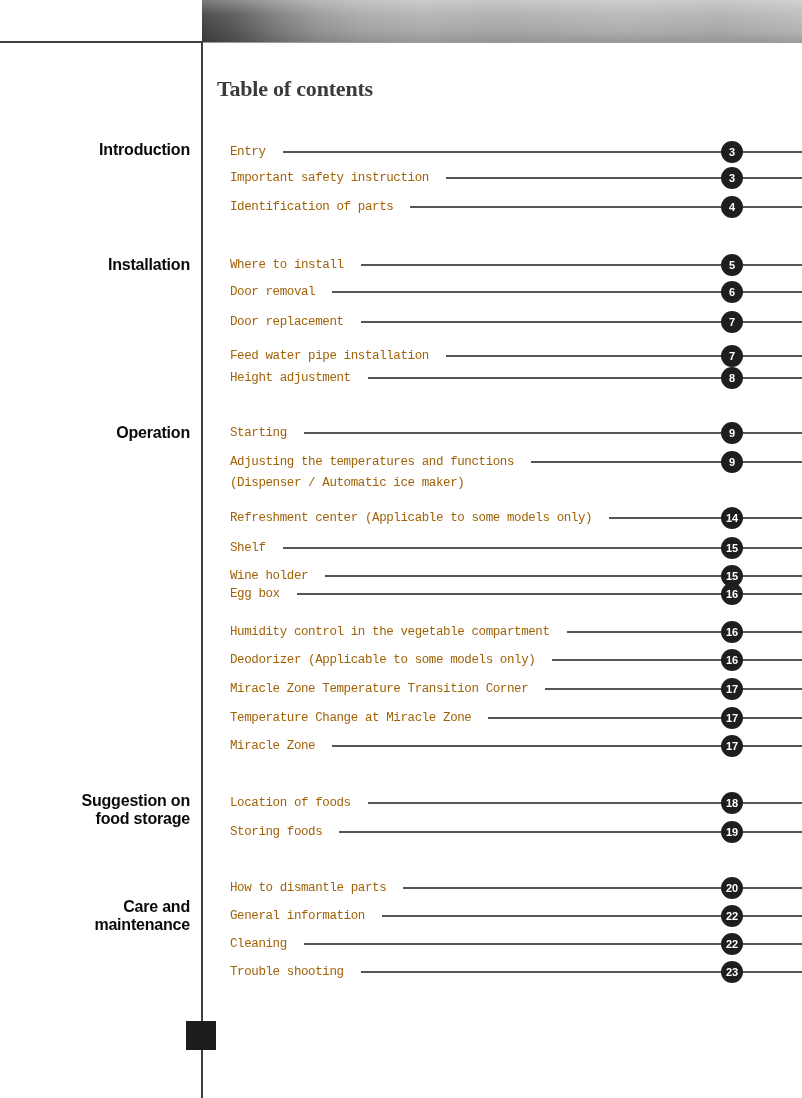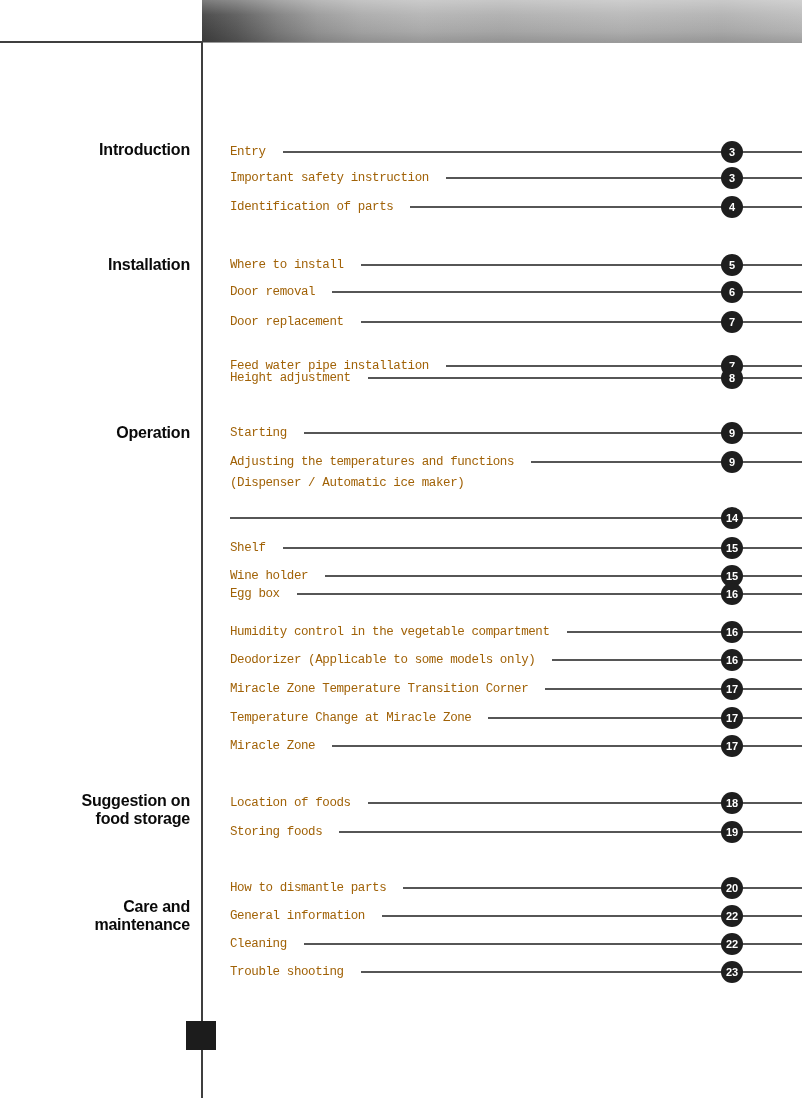--- a/index.html
+++ b/index.html
@@ -115,20 +115,21 @@
   }
 </style>
 </head>
 <body>
 
 <div id="page">
   <div id="top-banner"></div>
   <div id="top-rule"></div>
   <div id="vertical-rule"></div>
 
+  <div id="page-title">Table of contents</div>
 
   <div id="toc-content">
       <div class="section-heading" style="top: 141px;">
         <div>Introduction</div>
       </div>
       <div class="toc-row" style="top: 141px;">
         <span class="toc-label">Entry</span>
         <div class="leader-line"></div>
         <div class="page-badge">3</div>
       </div>
@@ -153,21 +154,21 @@
       <div class="toc-row" style="top: 281px;">
         <span class="toc-label">Door removal</span>
         <div class="leader-line"></div>
         <div class="page-badge">6</div>
       </div>
       <div class="toc-row" style="top: 311px;">
         <span class="toc-label">Door replacement</span>
         <div class="leader-line"></div>
         <div class="page-badge">7</div>
       </div>
-      <div class="toc-row" style="top: 355px;">
+      <div class="toc-row" style="top: 345px;">
         <span class="toc-label">Feed water pipe installation</span>
         <div class="leader-line"></div>
         <div class="page-badge">7</div>
       </div>
       <div class="toc-row" style="top: 367px;">
         <span class="toc-label">Height adjustment</span>
         <div class="leader-line"></div>
         <div class="page-badge">8</div>
       </div>
       <div class="section-heading" style="top: 424px;">
@@ -180,20 +181,21 @@
       </div>
       <div class="toc-row" style="top: 451px; align-items: center;">
         <span class="toc-label">Adjusting the temperatures and functions</span>
         <div class="leader-line"></div>
         <div class="page-badge">9</div>
       </div>
       <div class="toc-row" style="top: 472px;">
         <span class="toc-label">(Dispenser / Automatic ice maker)</span>
       </div>
       <div class="toc-row" style="top: 507px;">
+        <span class="toc-label">Refreshment center (Applicable to some models only)</span>
         <div class="leader-line"></div>
         <div class="page-badge">14</div>
       </div>
       <div class="toc-row" style="top: 537px;">
         <span class="toc-label">Shelf</span>
         <div class="leader-line"></div>
         <div class="page-badge">15</div>
       </div>
       <div class="toc-row" style="top: 565px;">
         <span class="toc-label">Wine holder</span>

